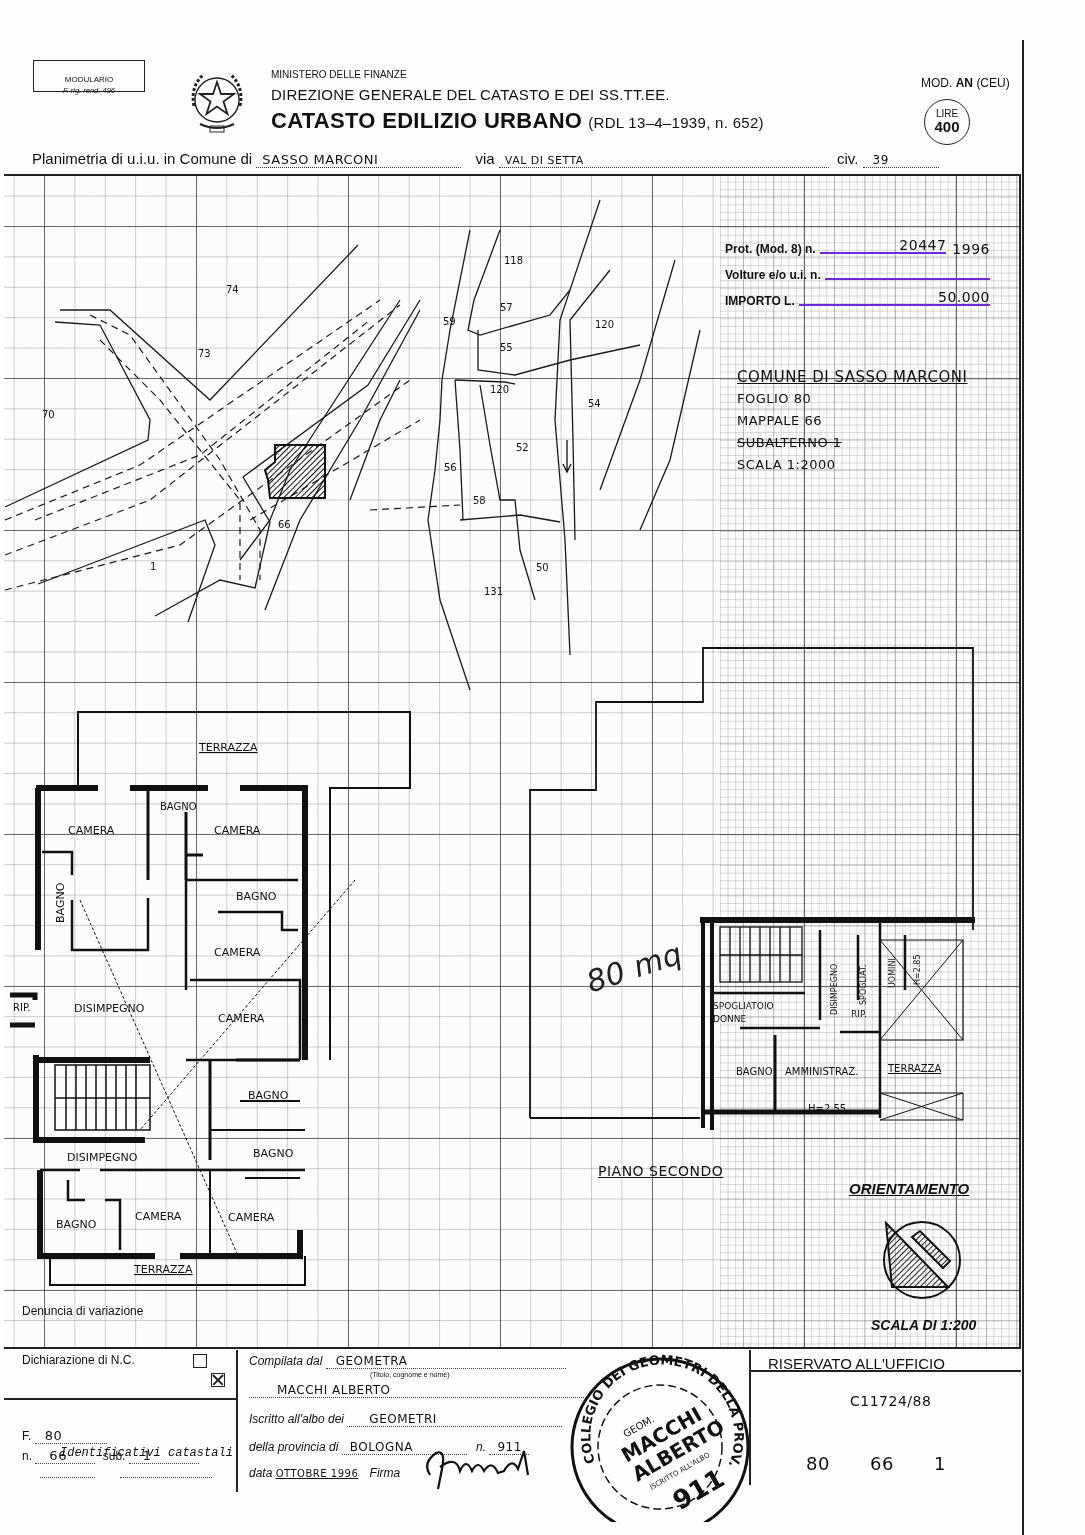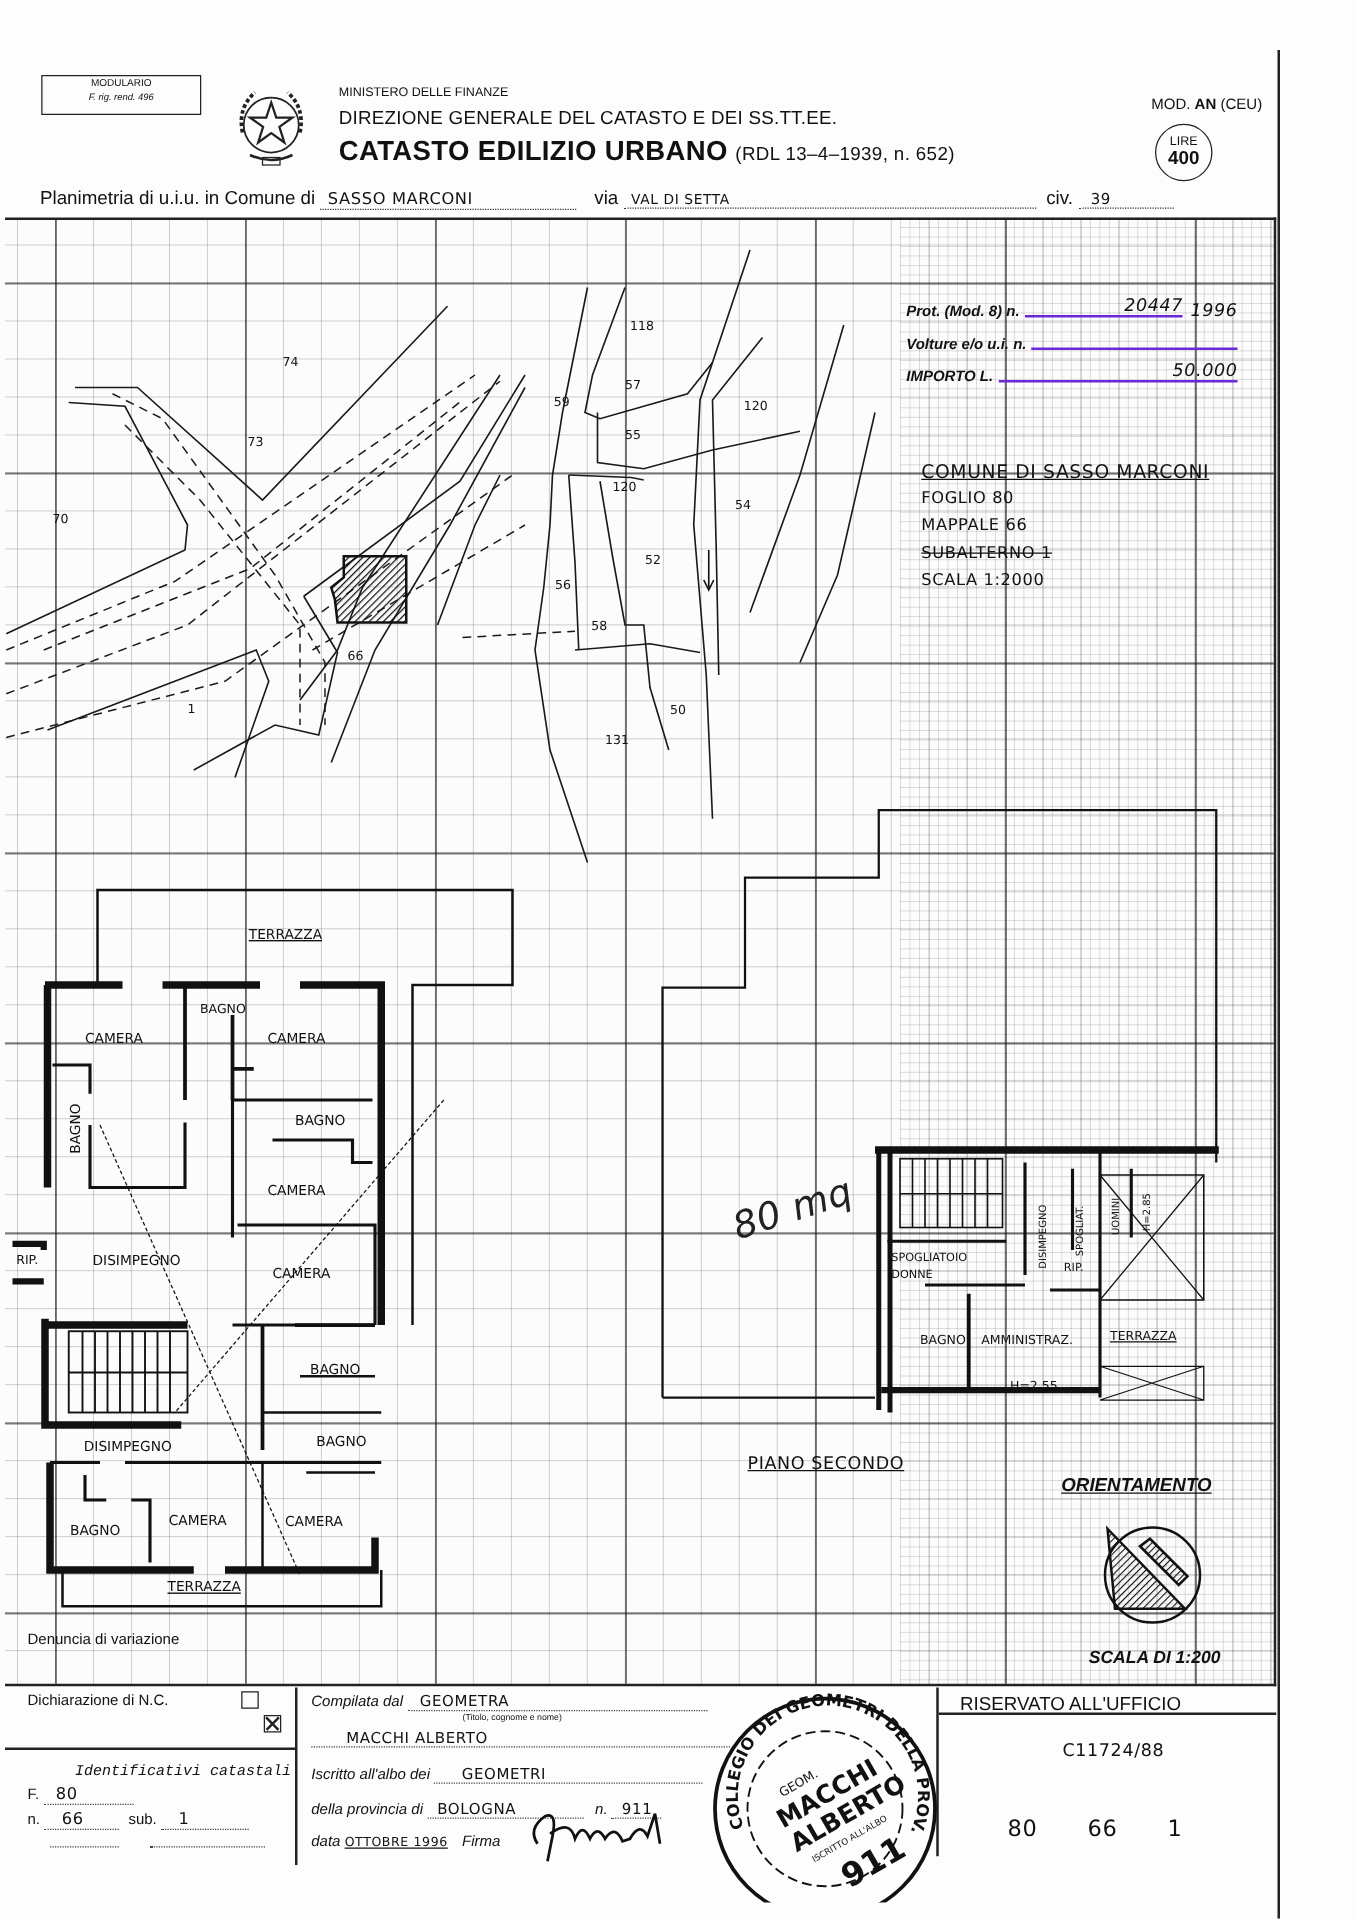--- a/index.html
+++ b/index.html
@@ -2,21 +2,21 @@
 <html><head>
 <meta charset="utf-8">
 <style>
   * { box-sizing: border-box; margin: 0; padding: 0; }
   html, body { width: 1085px; height: 1535px; background: #fdfdfd; overflow: hidden; }
   body { position: relative; font-family: "Liberation Sans", sans-serif; color: #111; }
   .abs { position: absolute; }
   .hand { font-family: "DejaVu Sans", sans-serif; font-weight: normal; letter-spacing: 0.5px; }
 
   
-  .modulario { left: 33px; top: 60px; width: 128px; height: 32px; border: 1.5px solid #222; text-align: center; font-size: 8px; line-height: 11px; padding-top: 0; }
+  .modulario { left: 33px; top: 60px; width: 112px; height: 32px; border: 1.5px solid #222; text-align: center; font-size: 8px; line-height: 11px; padding-top: 13px; }
   .modulario .l2 { font-style: italic; font-size: 7.5px; }
   .emblem { left: 186px; top: 66px; width: 62px; height: 72px; }
   .ministero { left: 271px; top: 69px; font-size: 10px; }
   .direzione { left: 271px; top: 86px; font-size: 15px; letter-spacing: 0.2px; }
   .catasto { left: 271px; top: 108px; font-size: 22px; font-weight: bold; letter-spacing: 0.3px; }
   .catasto .rdl { font-size: 15px; font-weight: normal; margin-left: 6px; }
   .modan { left: 921px; top: 76px; font-size: 12px; }
   .modan b { font-weight: bold; }
   .lire { left: 924px; top: 99px; width: 46px; height: 46px; border: 1.6px solid #222; border-radius: 50%; text-align: center; }
   .lire .t1 { font-size: 10px; margin-top: 8px; display: block; }
@@ -39,34 +39,34 @@
   .dense { left: 720px; top: 174px; width: 300px; height: 1175px;
     background-image:
       linear-gradient(to right, rgba(20,20,20,0.25) 1px, transparent 1px),
       linear-gradient(to bottom, rgba(20,20,20,0.25) 1px, transparent 1px);
     background-size: 7.6px 7.6px; opacity: 0.6; }
   .rightborder { left: 1022px; top: 40px; width: 2px; height: 1495px; background: #222; }
 
   svg text { font-family: "DejaVu Sans", sans-serif; }
 
   
-  .info { left: 725px; top: 236px; font-size: 12px; font-weight: bold; line-height: 26px; width: 265px; font-style: italic; }
+  .info { left: 725px; top: 236px; font-size: 12px; font-weight: bold; line-height: 26px; width: 265px; }
   .info .line { white-space: nowrap; display: flex; }
   .info .fill { flex: 1; border-bottom: 2px solid #6d28d9; margin-left: 4px; height: 18px; font-weight: normal; font-size: 14px; line-height: 18px; text-align: right; }
   .mappa { left: 737px; top: 366px; font-size: 13px; line-height: 22px; }
   .mappa .ttl { text-decoration: underline; font-size: 15px; }
 
   
   .form-hline { background: #222; height: 2px; }
   .f-left { font-size: 12px; }
   .cb { display: inline-block; width: 14px; height: 14px; border: 1.5px solid #222; vertical-align: middle; position: relative; }
   .cb.x::before, .cb.x::after { content: ""; position: absolute; left: -1px; top: 5px; width: 14px; height: 1.5px; background: #222; }
   .cb.x::before { transform: rotate(45deg); }
   .cb.x::after { transform: rotate(-45deg); }
-  .it { font-style: italic; }
+  .it { font-style: italic; margin-top: 36px; }
   .dotted { border-bottom: 1.3px dotted #444; display: inline-block; }
   .stamp { left: 565px; top: 1352px; width: 185px; height: 170px; }
 </style>
 </head>
 <body>
 
 
 
 
 <div class="abs modulario">

